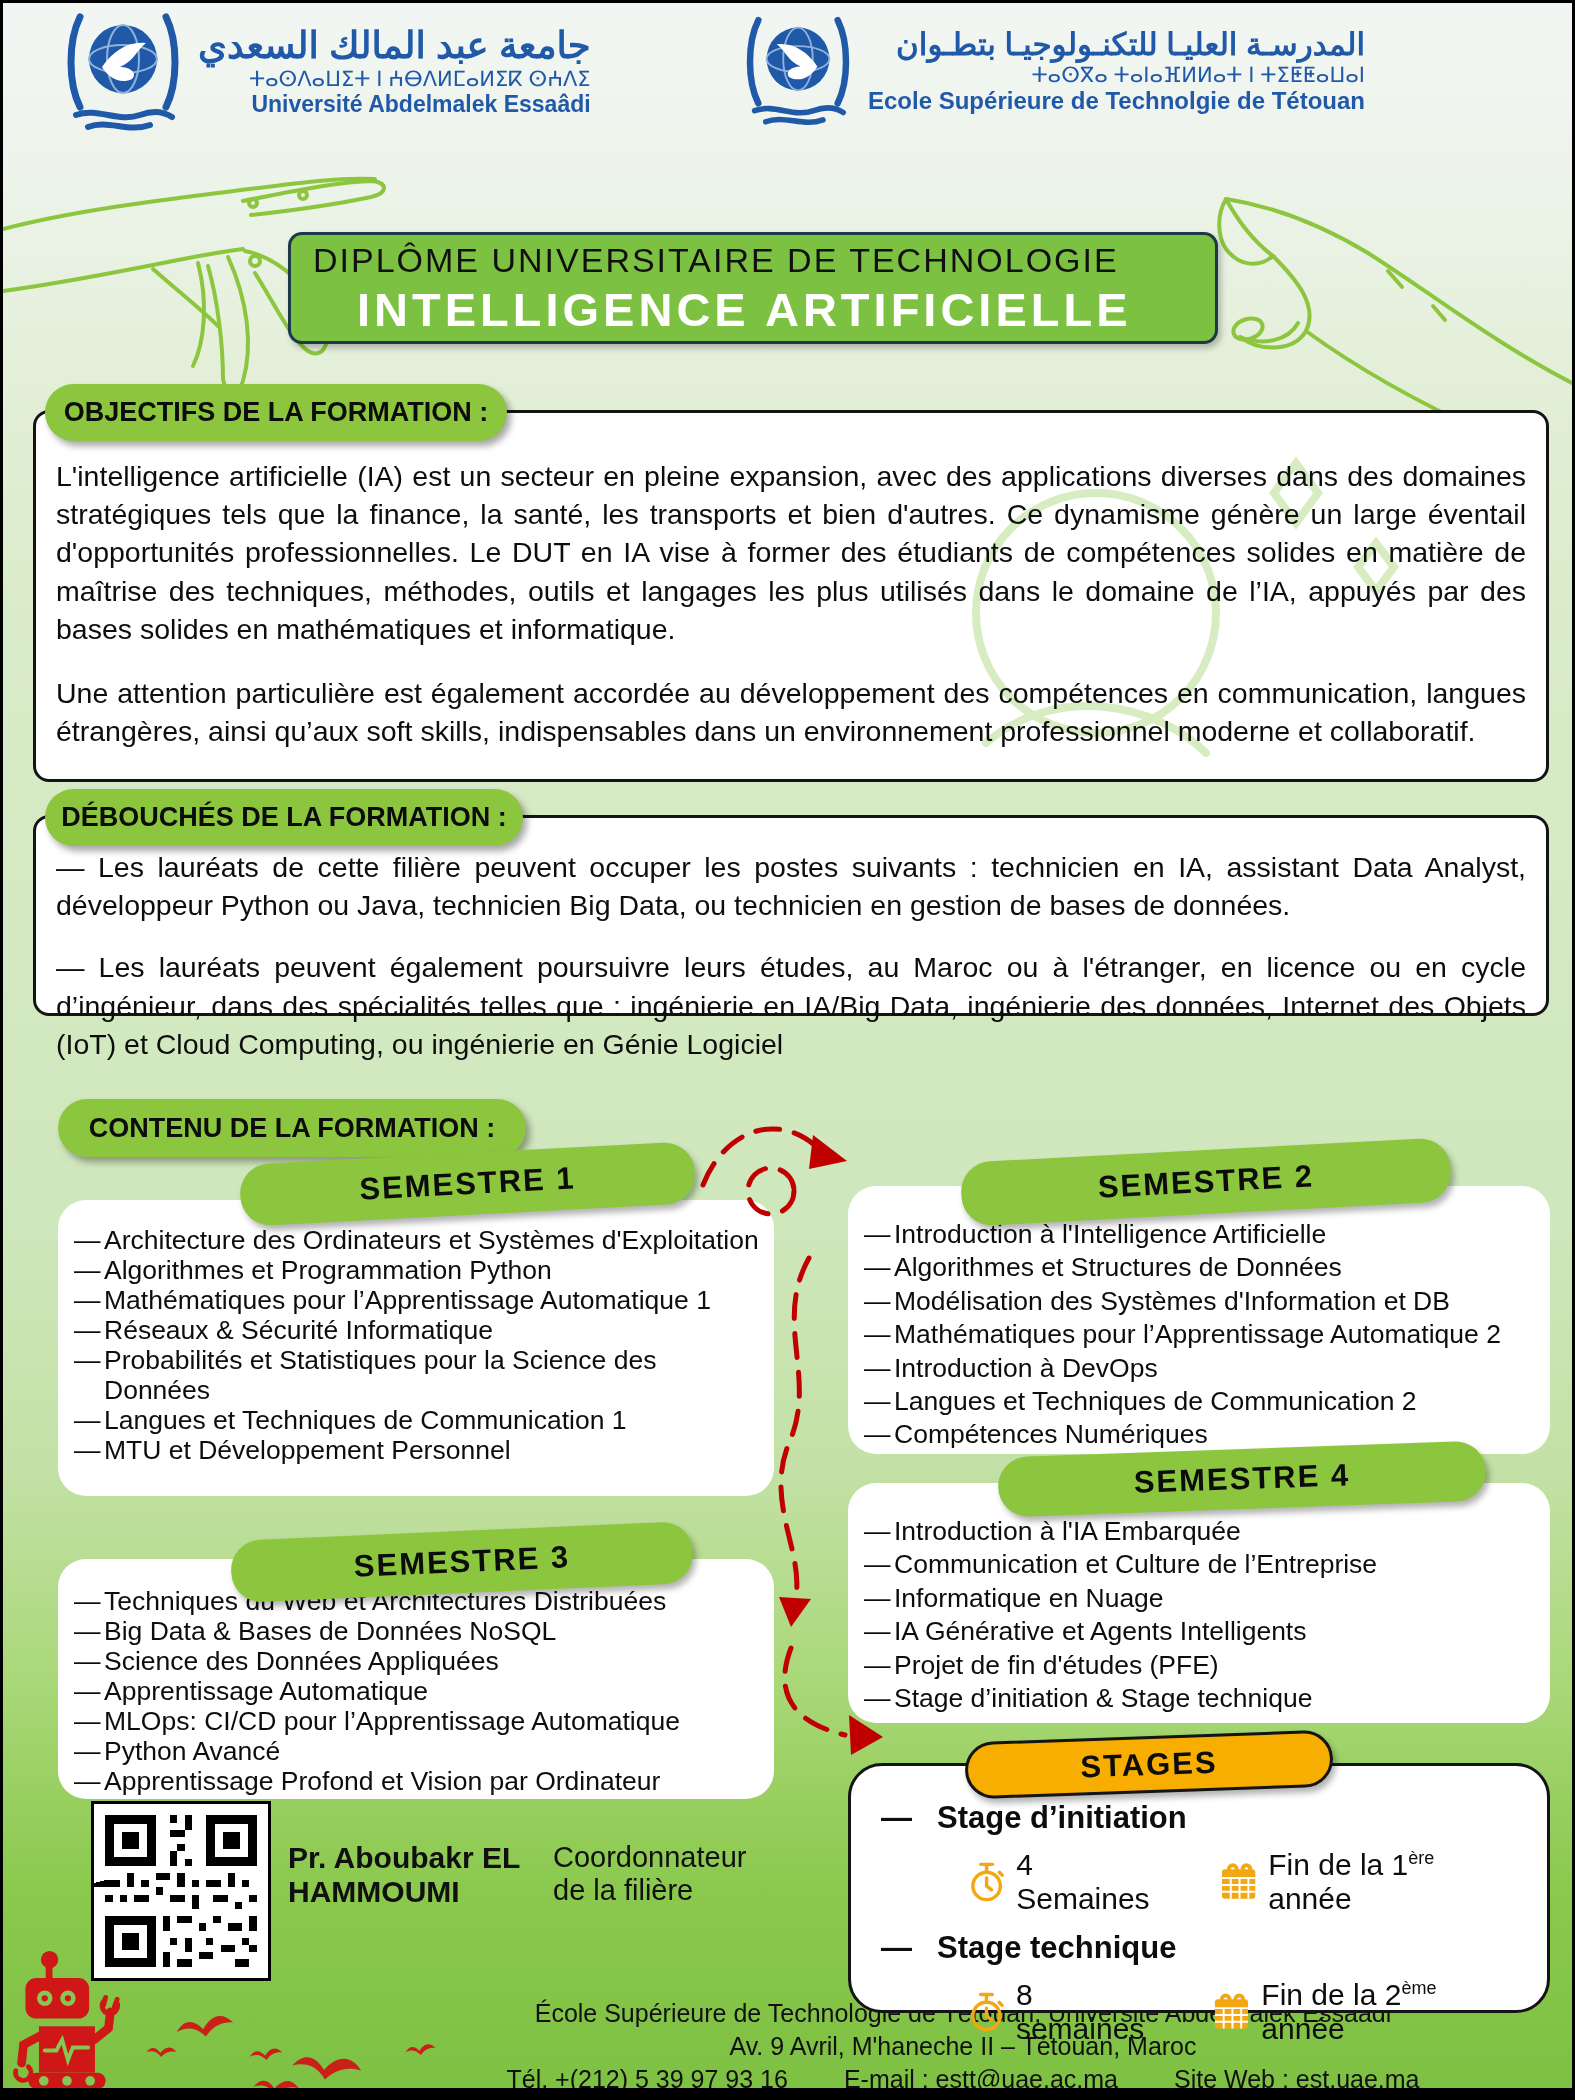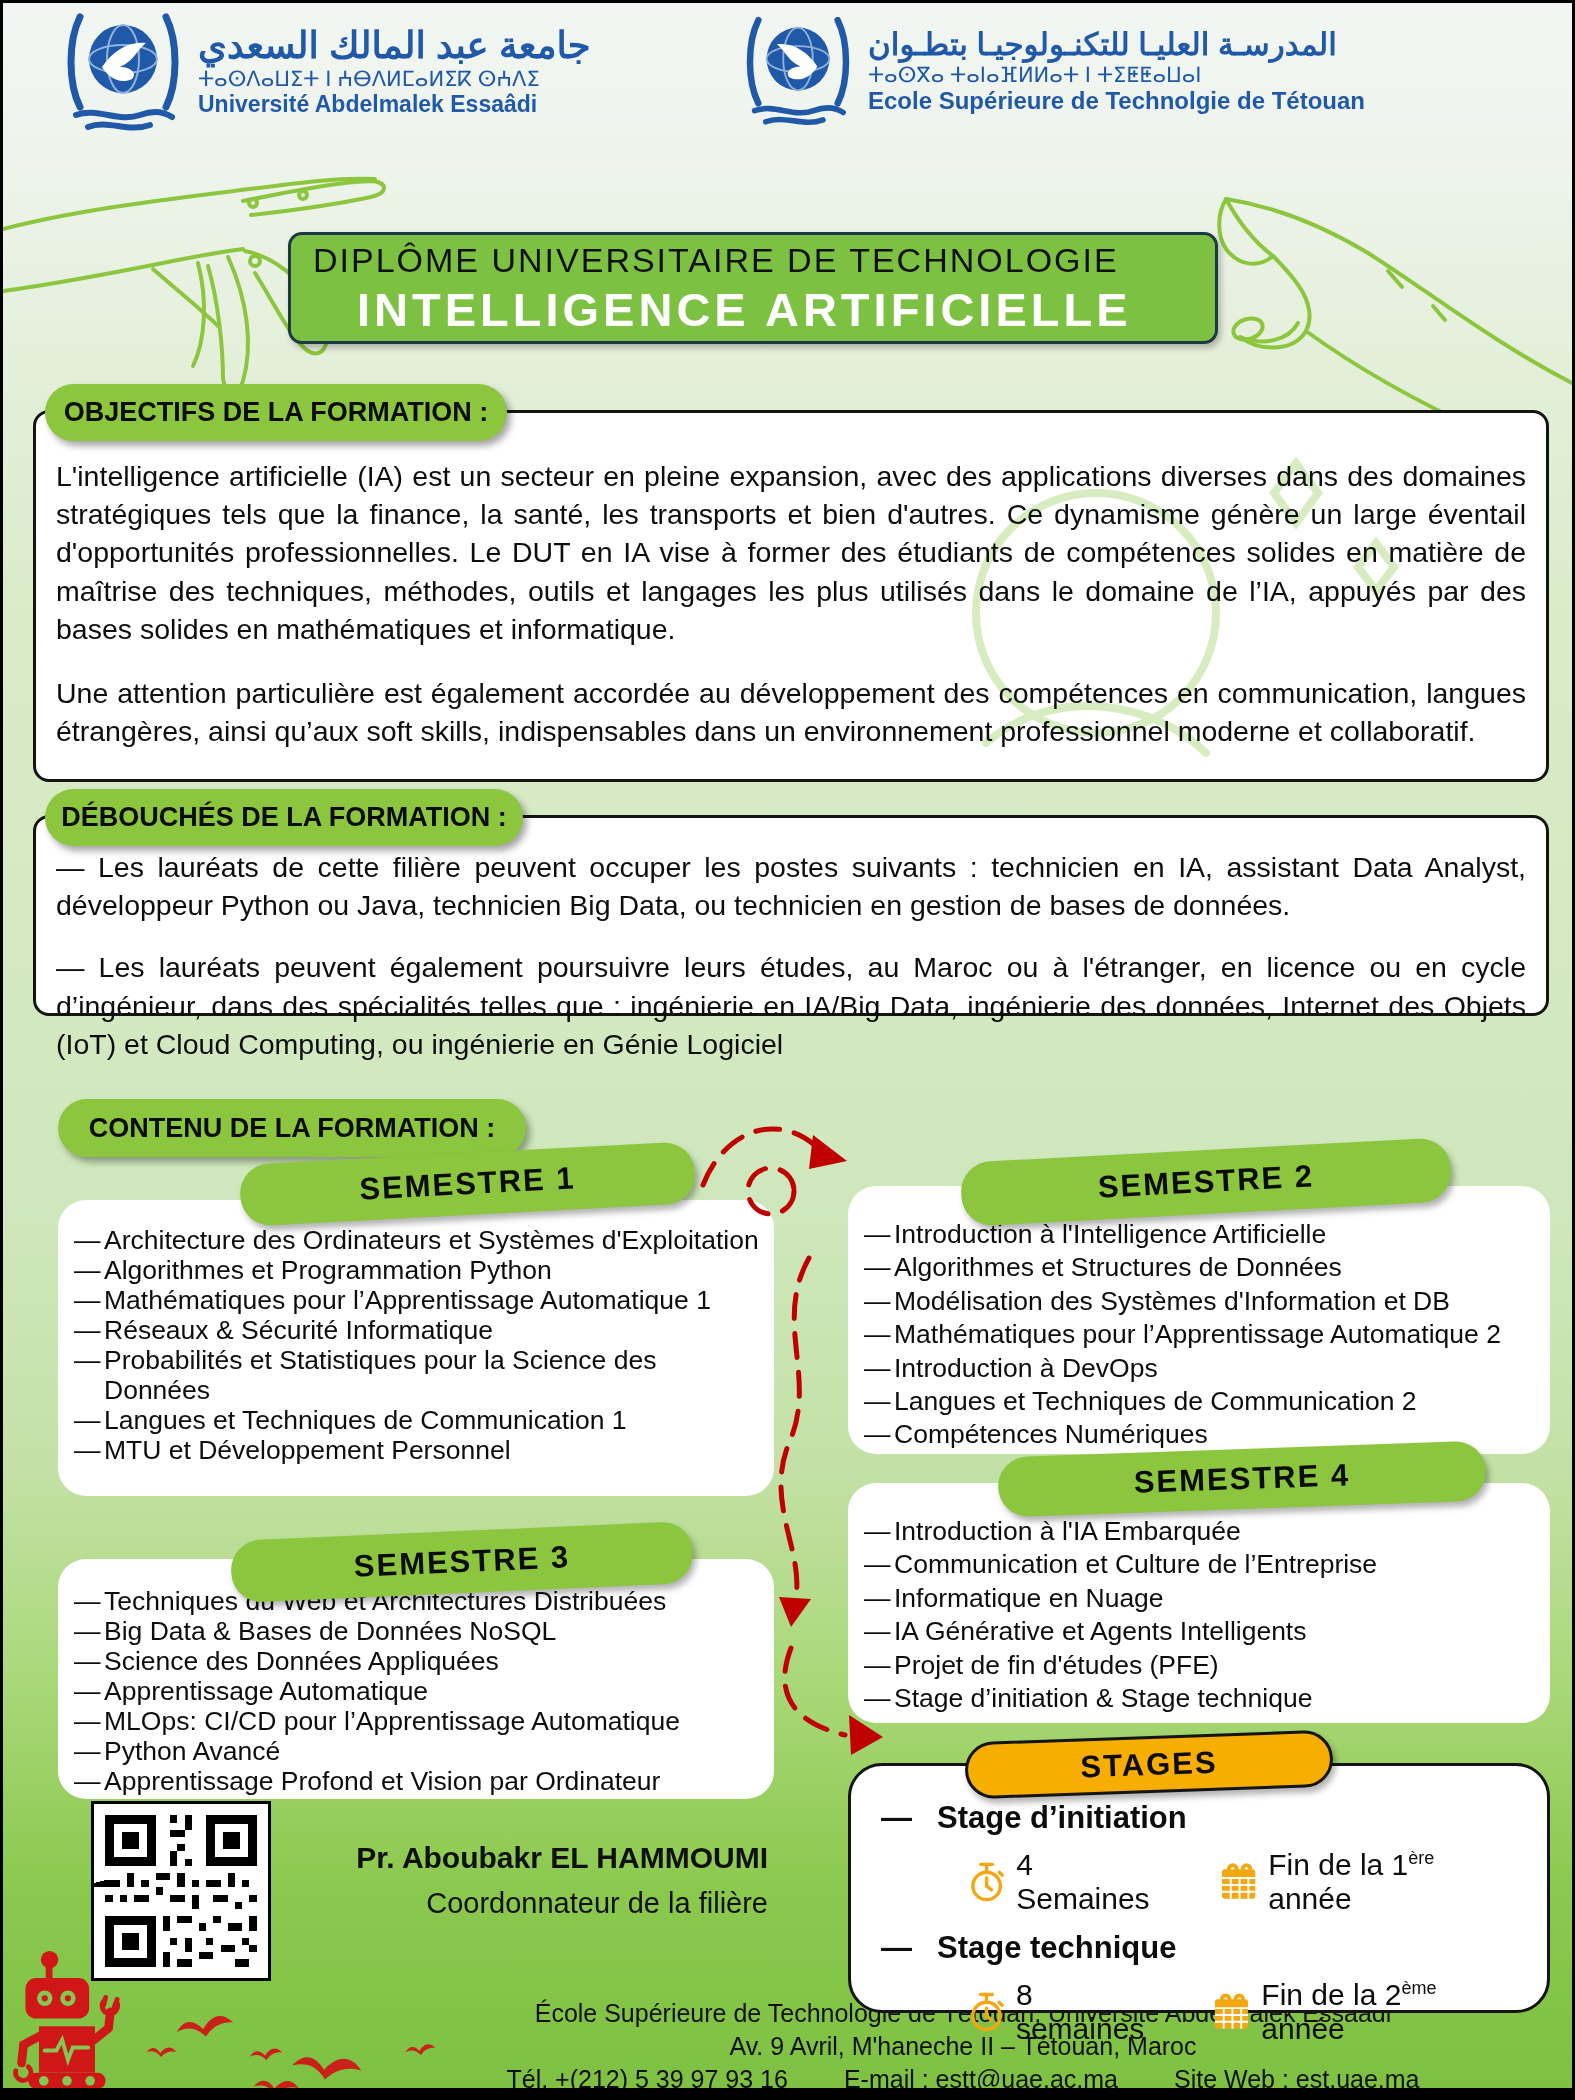--- a/index.html
+++ b/index.html
@@ -4,21 +4,21 @@
 <style>
   html,body{margin:0;padding:0;background:#777;}
   .page{position:relative;width:1575px;height:2100px;margin:0 auto;overflow:hidden;
     box-sizing:border-box;border:3px solid #000;
     font-family:"Liberation Sans",sans-serif;color:#0d0d0d;
     background:linear-gradient(180deg,#f2f6f3 0%,#eef4ec 7%,#e3efd8 18%,#d9ebc8 30%,
       #d4e9c2 45%,#cfe7bc 58%,#c3e1a6 70%,#aad879 80%,#8bc94e 90%,#7dc042 100%);}
   .abs{position:absolute;}
   
   .logo{display:flex;align-items:center;gap:10px;z-index:3;}
-  .logo .txt{display:flex;flex-direction:column;align-items:flex-start;color:#2059a8;line-height:1.05;}
+  .logo .txt{display:flex;flex-direction:column;align-items:flex-end;color:#2059a8;line-height:1.05;}
   .l-ar{font-size:37px;font-weight:bold;}
   .r-ar{font-size:31px;font-weight:bold;}
   .l-tf{font-size:21px;margin-top:2px;}
   .l-la{font-size:23px;font-weight:bold;margin-top:2px;}
   .r-la{font-size:24px;font-weight:bold;margin-top:2px;}
   
   .banner{left:285px;top:229px;width:930px;height:112px;background:#7cc141;border:3px solid #1b3a46;
     border-radius:14px;box-sizing:border-box;padding:6px 0 0 22px;box-shadow:3px 4px 6px rgba(0,0,0,.25);z-index:3;}
   .banner .t1{font-size:34px;letter-spacing:2px;color:#101010;}
   .banner .t2{font-size:47px;font-weight:bold;letter-spacing:4px;color:#ffffff;margin-top:2px;margin-left:44px;}
@@ -42,21 +42,21 @@
     display:flex;align-items:center;justify-content:center;font-weight:bold;font-size:31px;letter-spacing:2px;
     box-shadow:3px 5px 6px rgba(0,0,0,.3);z-index:5;}
   .stagebox{background:#ffffff;border:3px solid #141414;border-radius:34px;box-sizing:border-box;z-index:4;
     padding:34px 26px 14px 30px;display:flex;flex-direction:column;gap:8px;}
   .stname{display:flex;font-size:31px;font-weight:bold;}
   .stname .mk{flex:0 0 56px;}
   .stdet{display:flex;align-items:center;gap:10px;font-size:30px;margin-left:86px;margin-top:4px;margin-bottom:6px;}
   .stdet .gap{width:28px;}
   sup{font-size:0.6em;}
   
-  .coord{display:flex;flex-direction:column;align-items:flex-end;gap:12px;z-index:3;}
+  .coord{display:flex;flex-direction:row;align-items:flex-start;gap:6px;z-index:3;}
   .cname{font-size:30px;font-weight:bold;color:#101010;}
   .crole{font-size:29px;color:#101010;}
   .cmail{font-size:28px;color:#ffffff;letter-spacing:5px;}
   
   .footer{display:flex;flex-direction:column;align-items:center;gap:4px;font-size:25px;color:#101010;z-index:3;}
   .f3{display:flex;gap:56px;}
   .blackbar{left:0;bottom:0;width:1575px;height:9px;background:#000;z-index:6;}
   svg{display:block;}
 </style>
 </head>

